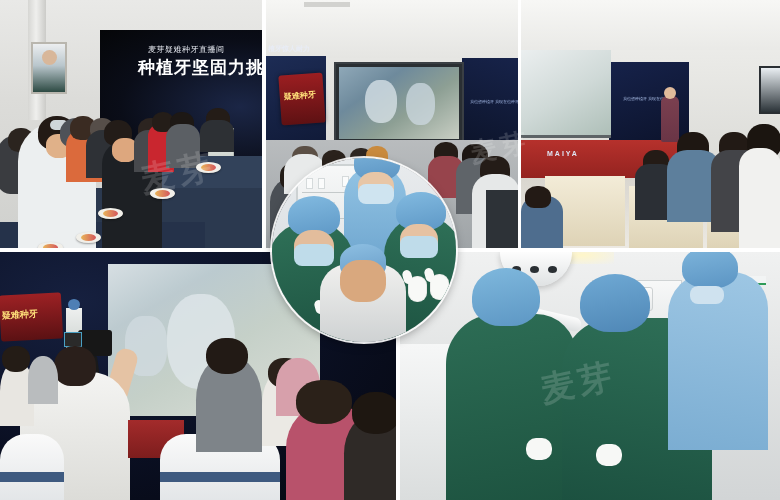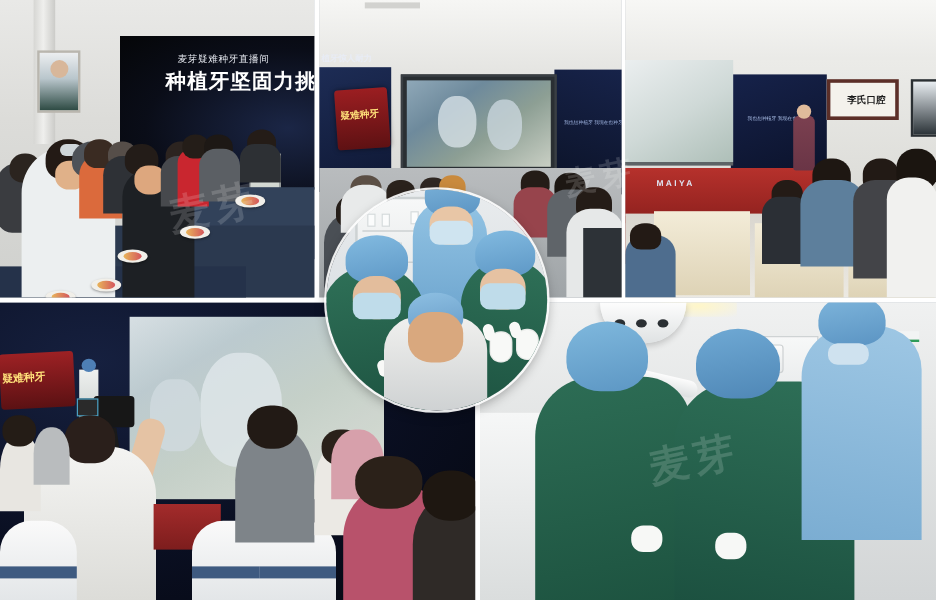--- a/index.html
+++ b/index.html
@@ -368,23 +368,20 @@
 
   <div class="panel" id="p3">
     <div class="scene">
       <div class="ceil"></div>
       <div class="wallw"></div>
       <div class="blue">
         <div class="t">我也想种植牙
 我现在也种牙</div>
       </div>
       <div class="scr"></div>
-      <div class="frame">
-        <b>李氏口腔</b>
-      </div>
       <div class="tv"></div>
 
       <div class="seats"></div>
       <div class="carpet"></div>
       <div class="maiya">MAIYA</div>
 
       <div class="speaker"></div>
       <div class="floor"></div>
 
       <div class="tablecloth" style="left:24px;top:176px;"></div>

